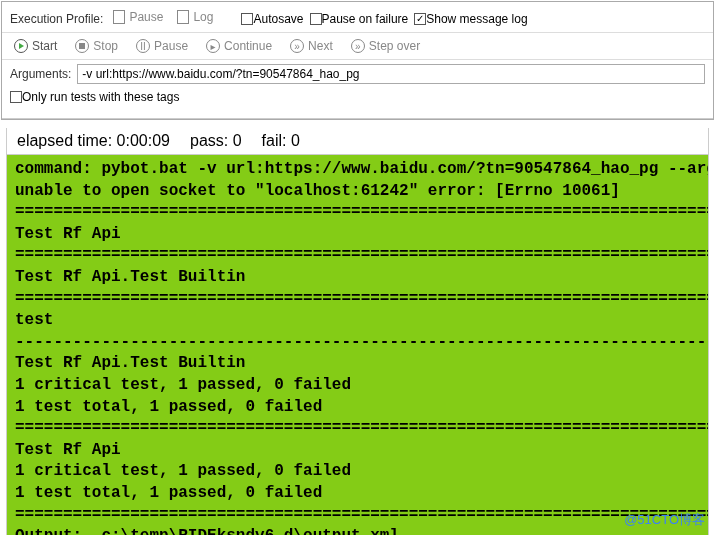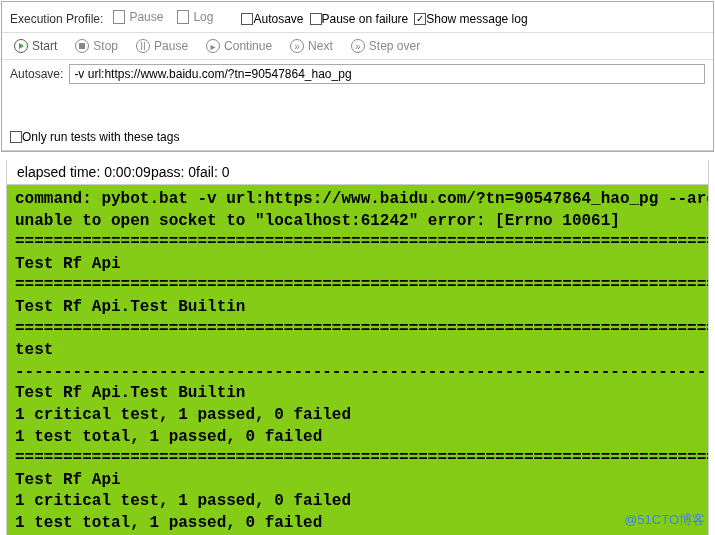--- a/index.html
+++ b/index.html
@@ -13,22 +13,22 @@
 .label { color: #333; }
 select { height: 22px; width: 90px; border: 1px solid #aaa; background: #fff; font-size: 12px; }
 .btn { display: inline-flex; align-items: center; gap: 4px; padding: 2px 4px; color: #888; cursor: pointer; }
 .btn.enabled { color: #555; }
 .icon-circle { width: 14px; height: 14px; border: 1px solid currentColor; border-radius: 50%; display: inline-flex; align-items: center; justify-content: center; font-size: 10px; }
 .icon-doc { width: 12px; height: 14px; border: 1px solid currentColor; display: inline-block; position: relative; }
 .chk { display: inline-flex; align-items: center; gap: 0; cursor: pointer; }
 .chkbox { width: 12px; height: 12px; border: 1px solid #555; display: inline-flex; align-items: center; justify-content: center; font-size: 10px; line-height: 1; }
 .args-row { display: flex; align-items: center; gap: 6px; padding: 4px 8px; }
 .args-input { flex: 1; border: 1px solid #aaa; height: 20px; padding: 2px 4px; font-size: 12px; }
-.tags-row { display: flex; align-items: center; gap: 4px; padding: 2px 8px 6px; border-bottom: 1px solid #ccc; margin-top: 40px; }
-.status-bar { padding: 4px 10px; font-size: 14px; border: 1px solid #ccc; border-top: none; border-bottom: none; margin: 8px 6px 0; background: #fff; display: flex; }
+.tags-row { display: flex; align-items: center; gap: 4px; padding: 2px 8px 14px; border-bottom: 1px solid #ccc; }
+.status-bar { padding: 4px 10px; font-size: 16px; border: 1px solid #ccc; border-top: none; border-bottom: none; margin: 8px 6px 0; background: #fff; display: flex; gap: 20px; }
 .console { margin: 0 6px 6px; border: 1px solid #ccc; padding: 4px 8px; font-family: "Courier New", monospace; font-size: 16px; font-weight: bold; white-space: pre; overflow: hidden; line-height: 1.35; background: #84cc16; }
 .watermark { position: absolute; bottom: 6px; right: 10px; color: #3b82f6; font-size: 13px; }
 .play-tri { width: 0; height: 0; border-left: 5px solid #4a4; border-top: 3px solid transparent; border-bottom: 3px solid transparent; }
 .stop-sq { width: 6px; height: 6px; background: currentColor; }
 </style>
 </head>
 <body>
 
 <div class="outer">
 
@@ -82,21 +82,21 @@
         <span class="icon-circle">»</span>
         <span>Next</span>
       </span>
     <span class="btn">
         <span class="icon-circle">»</span>
         <span>Step over</span>
       </span>
   </div>
 
   <div class="args-row">
-    <span class="label">Autosave:</span>
+    <span class="label">Arguments:</span>
     <input class="args-input" value="-v url:https://www.baidu.com/?tn=90547864_hao_pg" style="">
   </div>
 
   <div class="tags-row">
     <label class="chk">
         <span class="chkbox"></span>
         <span>Only run tests with these tags</span>
       </label>
   </div>
 </div>

